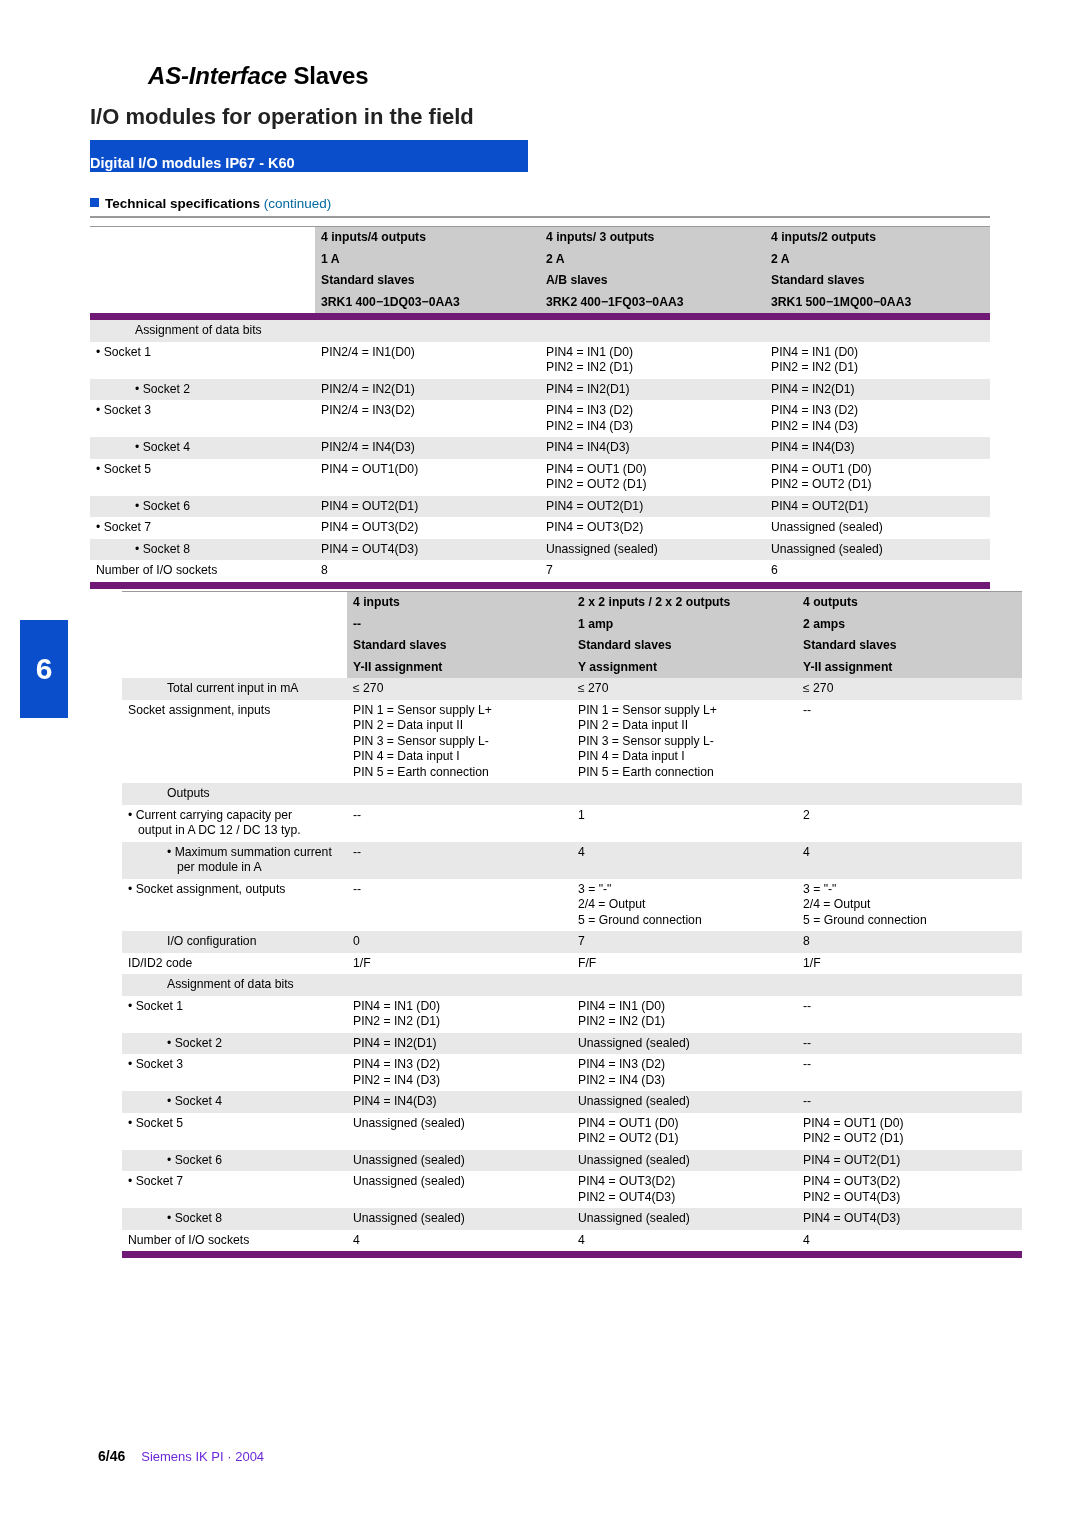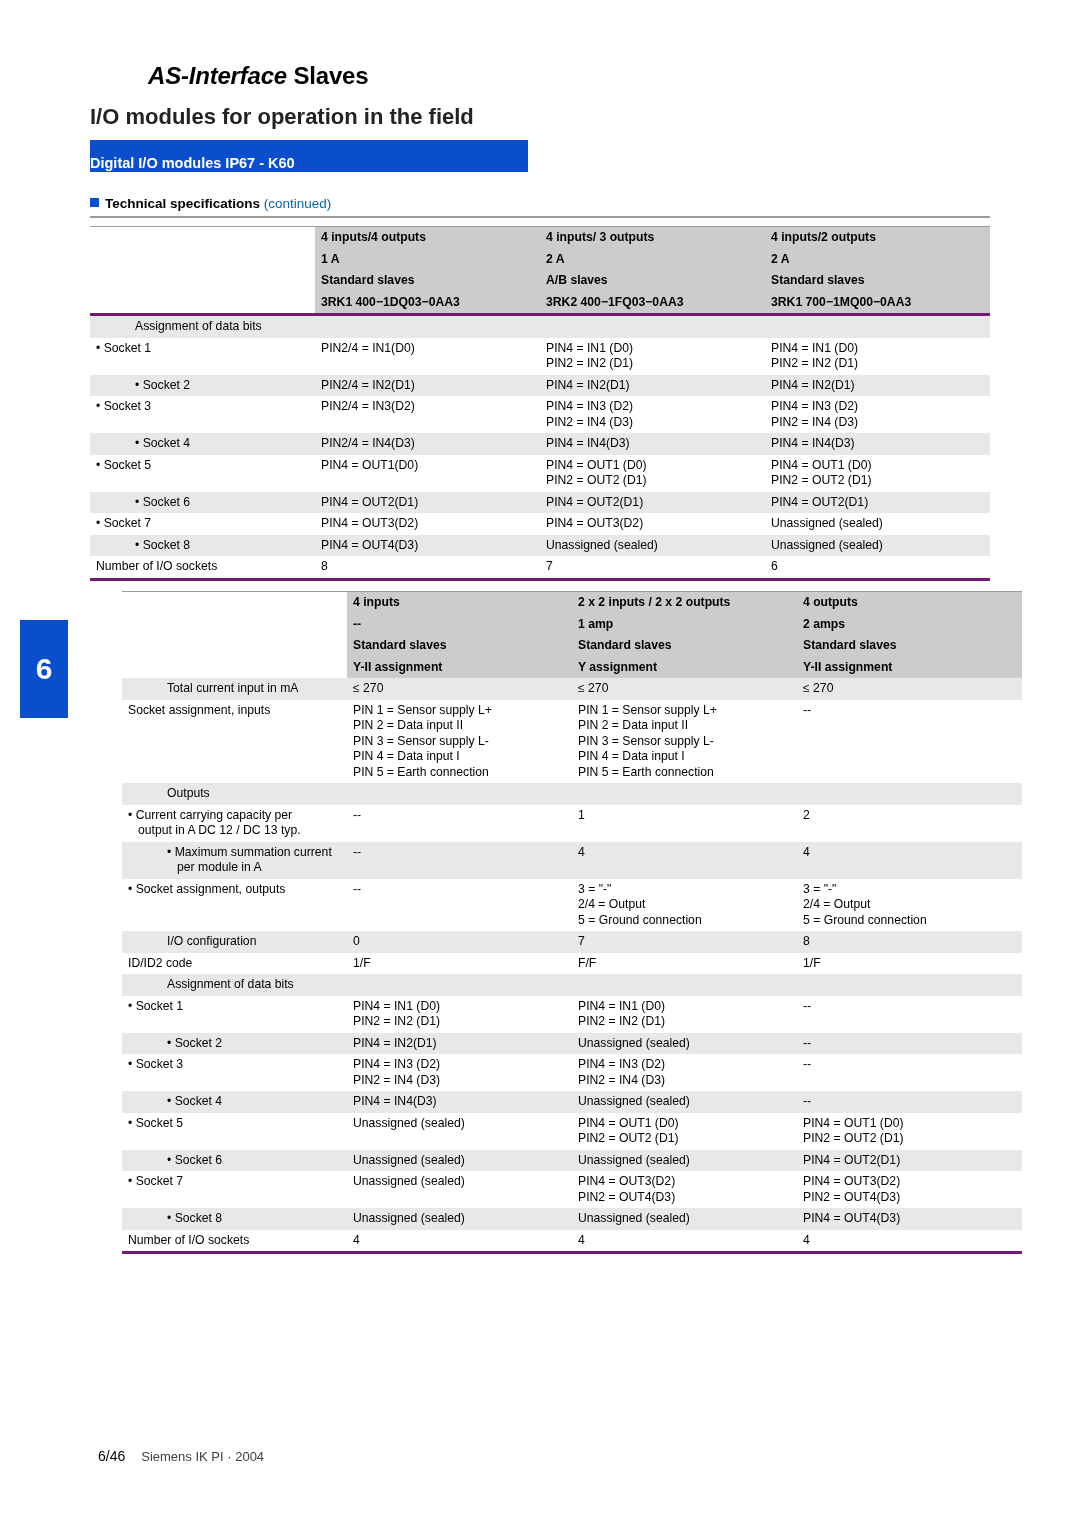--- a/index.html
+++ b/index.html
@@ -116,37 +116,37 @@
   table.spec col.c0 { width: 225px; }
   table.spec col.c1 { width: 225px; }
   table.spec col.c2 { width: 225px; }
   table.spec col.c3 { width: 225px; }
 
   tr.hdr td { background: #cccccc; font-weight: bold; }
   tr.hdr td.lbl { background: #ffffff; }
   tr.shade td { background: #e8e8e8; }
   tr.white td { background: #ffffff; }
   tr.topline td { border-top: 1px solid #9a9a9a; }
-  tr.botline td { border-bottom: 3px solid #701a75; }
+  tr.botline td { border-bottom: 7px solid #701a75; }
 
   td.lbl { background: #ffffff !important; }
   tr.shade td.lbl { background: #e8e8e8 !important; padding-left: 45px; }
   tr.hdr td.lbl { background: #ffffff !important; }
   .ind { padding-left: 10px; display: block; }
   .nl { display: block; }
 
   
   .footer {
     position: absolute;
     left: 98px;
     top: 1448px;
     font-size: 14px;
   }
-  .footer .pg { font-weight: normal; color: #000; }
-  .footer .src { margin-left: 16px; color: #404040; font-size: 13px; }
+  .footer .pg { font-weight: bold; color: #000; }
+  .footer .src { margin-left: 16px; color: #6d28d9; font-size: 13px; }
 </style>
 </head>
 <body>
 
 <div class="page">
 
   <div class="hdr-title"><span class="it">AS-Interface</span><span> Slaves</span></div>
   <div class="hdr-sub">I/O modules for operation in the field</div>
 
   <div class="blue-bar">
@@ -218,21 +218,21 @@
           <td class="lbl">
             <span class="nl"></span>
           </td>
           <td>
             <span class="nl">3RK1 400−1DQ03−0AA3</span>
           </td>
           <td>
             <span class="nl">3RK2 400−1FQ03−0AA3</span>
           </td>
           <td>
-            <span class="nl">3RK1 700−1MQ00−0AA3</span>
+            <span class="nl">3RK1 500−1MQ00−0AA3</span>
           </td>
         </tr>
         <tr class="shade">
           <td class="lbl">
             <span class="nl">Assignment of data bits</span>
           </td>
           <td>
             <span class="nl"></span>
           </td>
           <td>

